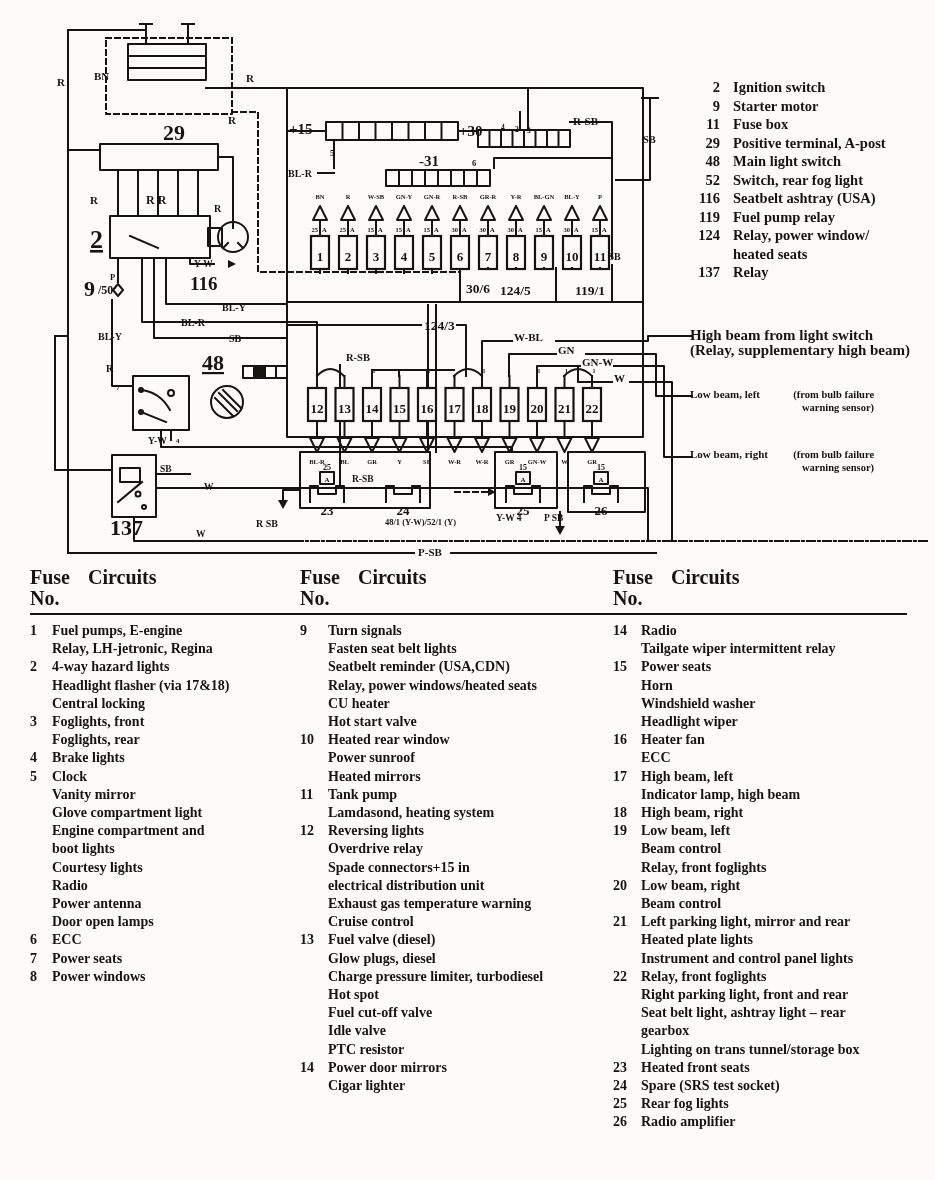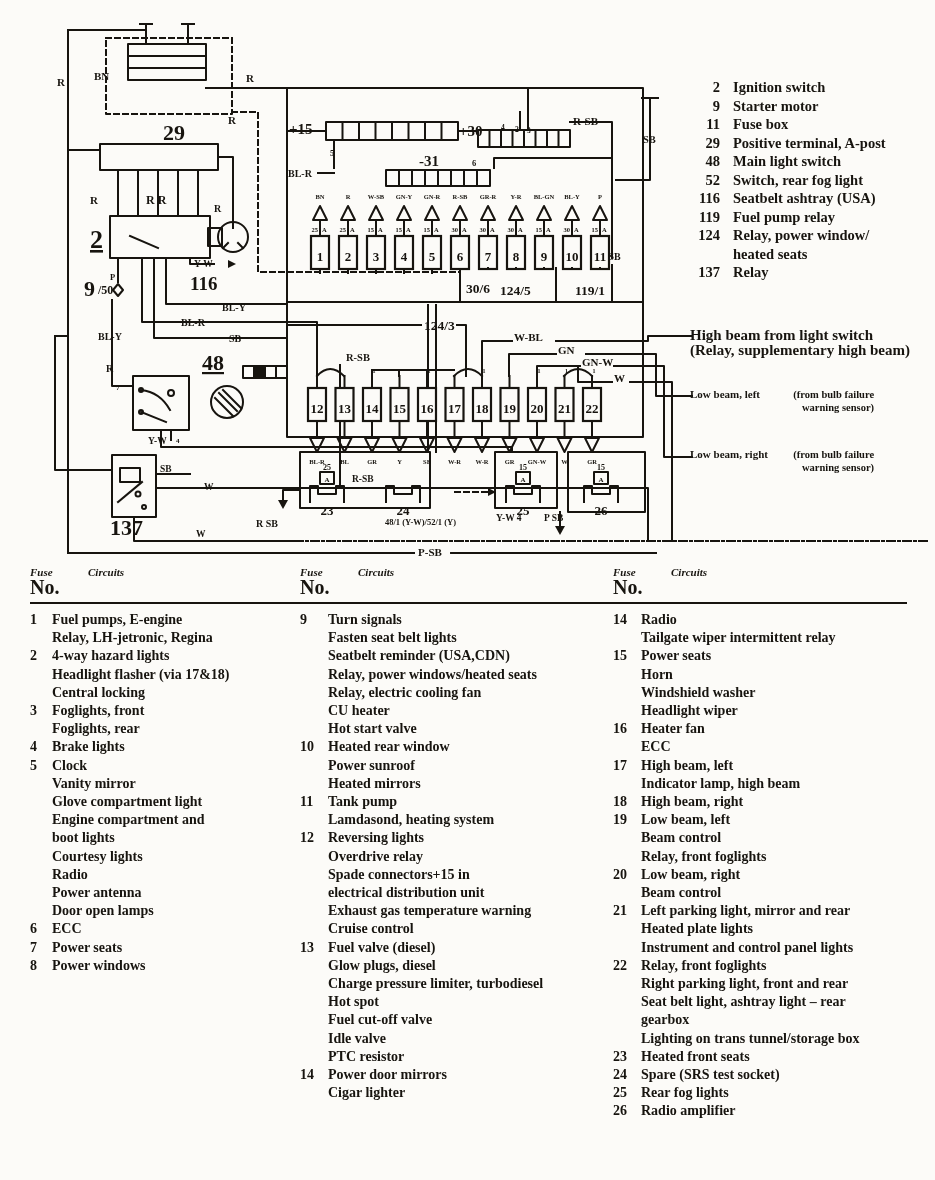--- a/index.html
+++ b/index.html
@@ -29,21 +29,21 @@
   .ann-note{font-size:10.5px;line-height:13px;}
   .ann-note-line{text-align:right;}
   .ann-note div:last-child{padding-left:14px;}
   
   .fuse-table{position:absolute;top:558px;left:0;width:935px;padding:8px 8px 0 30px;box-sizing:border-box;font-weight:bold;}
   .thead{display:flex;}
   .th-col{box-sizing:border-box;}
   .col1{width:270px;flex:none;}
   .col2{width:313px;flex:none;}
   .col3{flex:1;}
-  .th-line1{display:flex;font-size:11px;font-style:italic;}
+  .th-line1{display:flex;font-size:20px;}
   .th-fuse{width:58px;}
   .th-no{font-size:20px;line-height:19px;}
   .rule{border:none;border-top:2.5px solid #17140f;margin:5px 0 7px 0;width:877px;}
   .tbody{display:flex;}
   .fuse-row{display:flex;font-size:14px;line-height:18.2px;}
   .fuse-no{flex:none;text-align:left;}
   .col1 .fuse-no{width:22px;}
   .col2 .fuse-no,.col3 .fuse-no{width:28px;}
   .fuse-circuits{flex:1;}
   .circuit-line{white-space:nowrap;}
@@ -544,21 +544,20 @@
           </div>
         </div>
         <div class="tb-col col2">
           <div class="fuse-row">
             <span class="fuse-no">9</span>
             <span class="fuse-circuits">
               <div class="circuit-line">Turn signals</div>
               <div class="circuit-line">Fasten seat belt lights</div>
               <div class="circuit-line">Seatbelt reminder (USA,CDN)</div>
               <div class="circuit-line">Relay, power windows/heated seats</div>
-              <div class="circuit-line">Relay, electric cooling fan</div>
               <div class="circuit-line">CU heater</div>
               <div class="circuit-line">Hot start valve</div>
             </span>
           </div>
           <div class="fuse-row">
             <span class="fuse-no">10</span>
             <span class="fuse-circuits">
               <div class="circuit-line">Heated rear window</div>
               <div class="circuit-line">Power sunroof</div>
               <div class="circuit-line">Heated mirrors</div>

